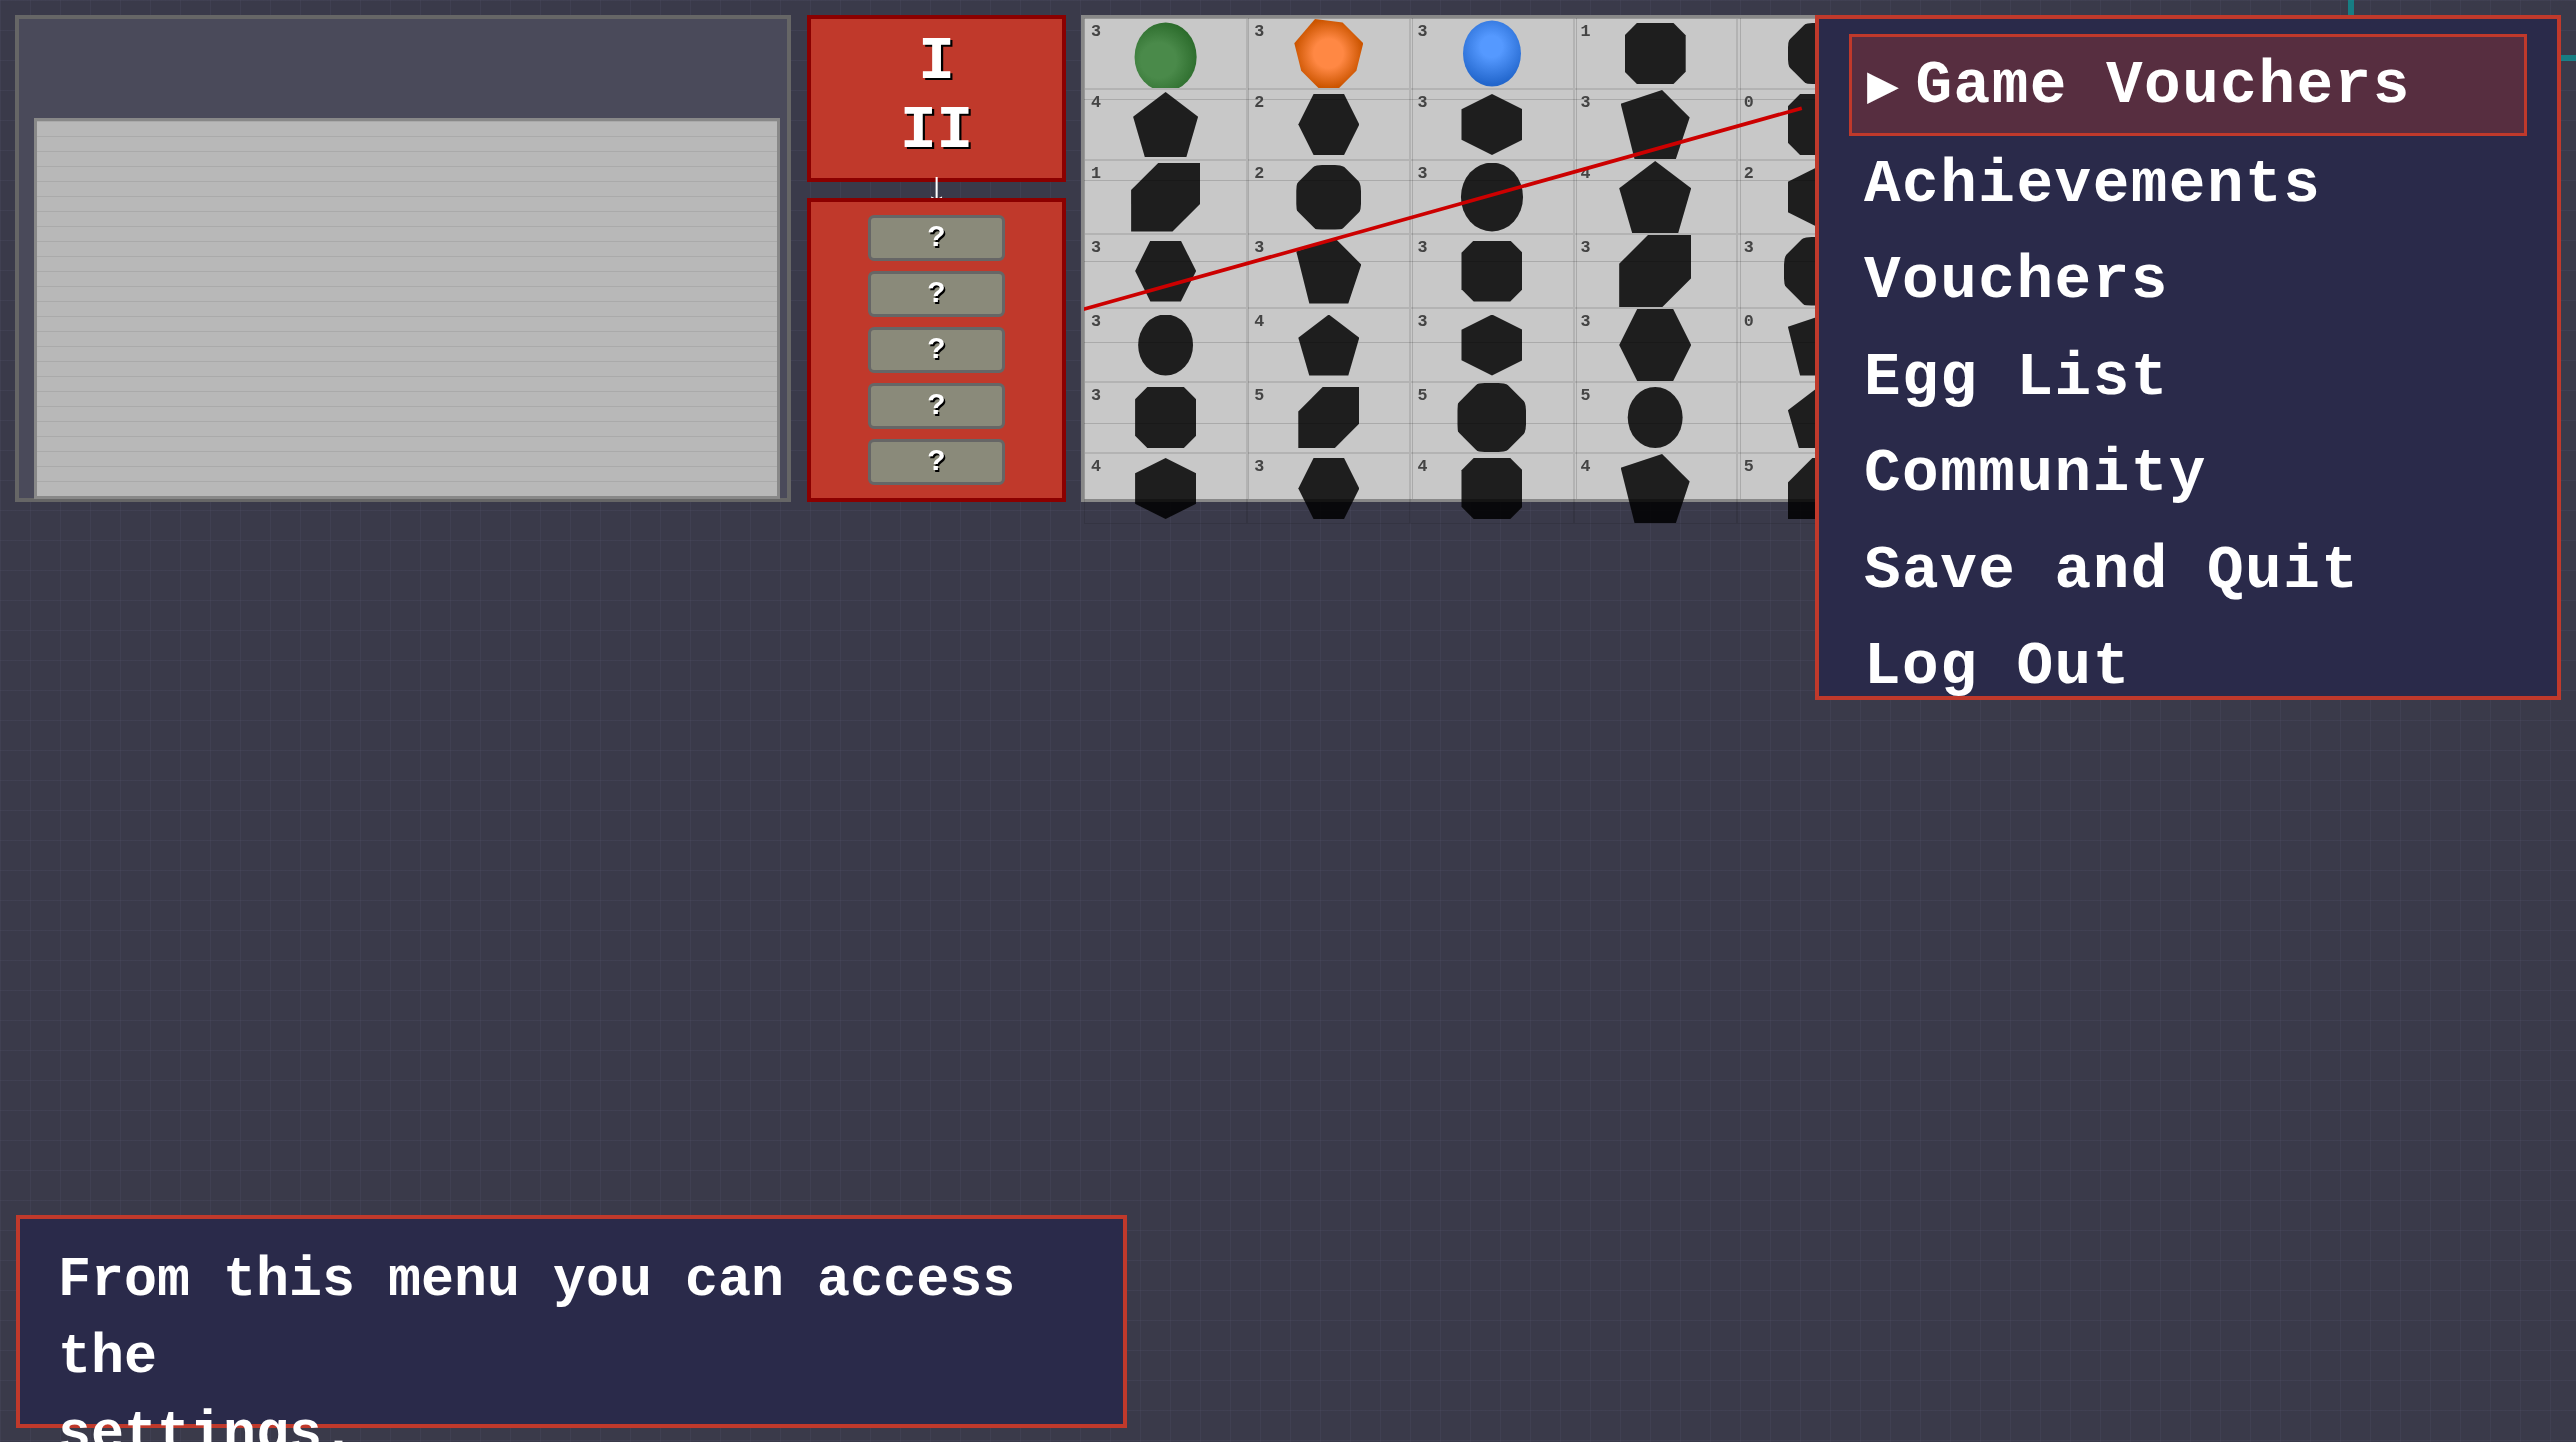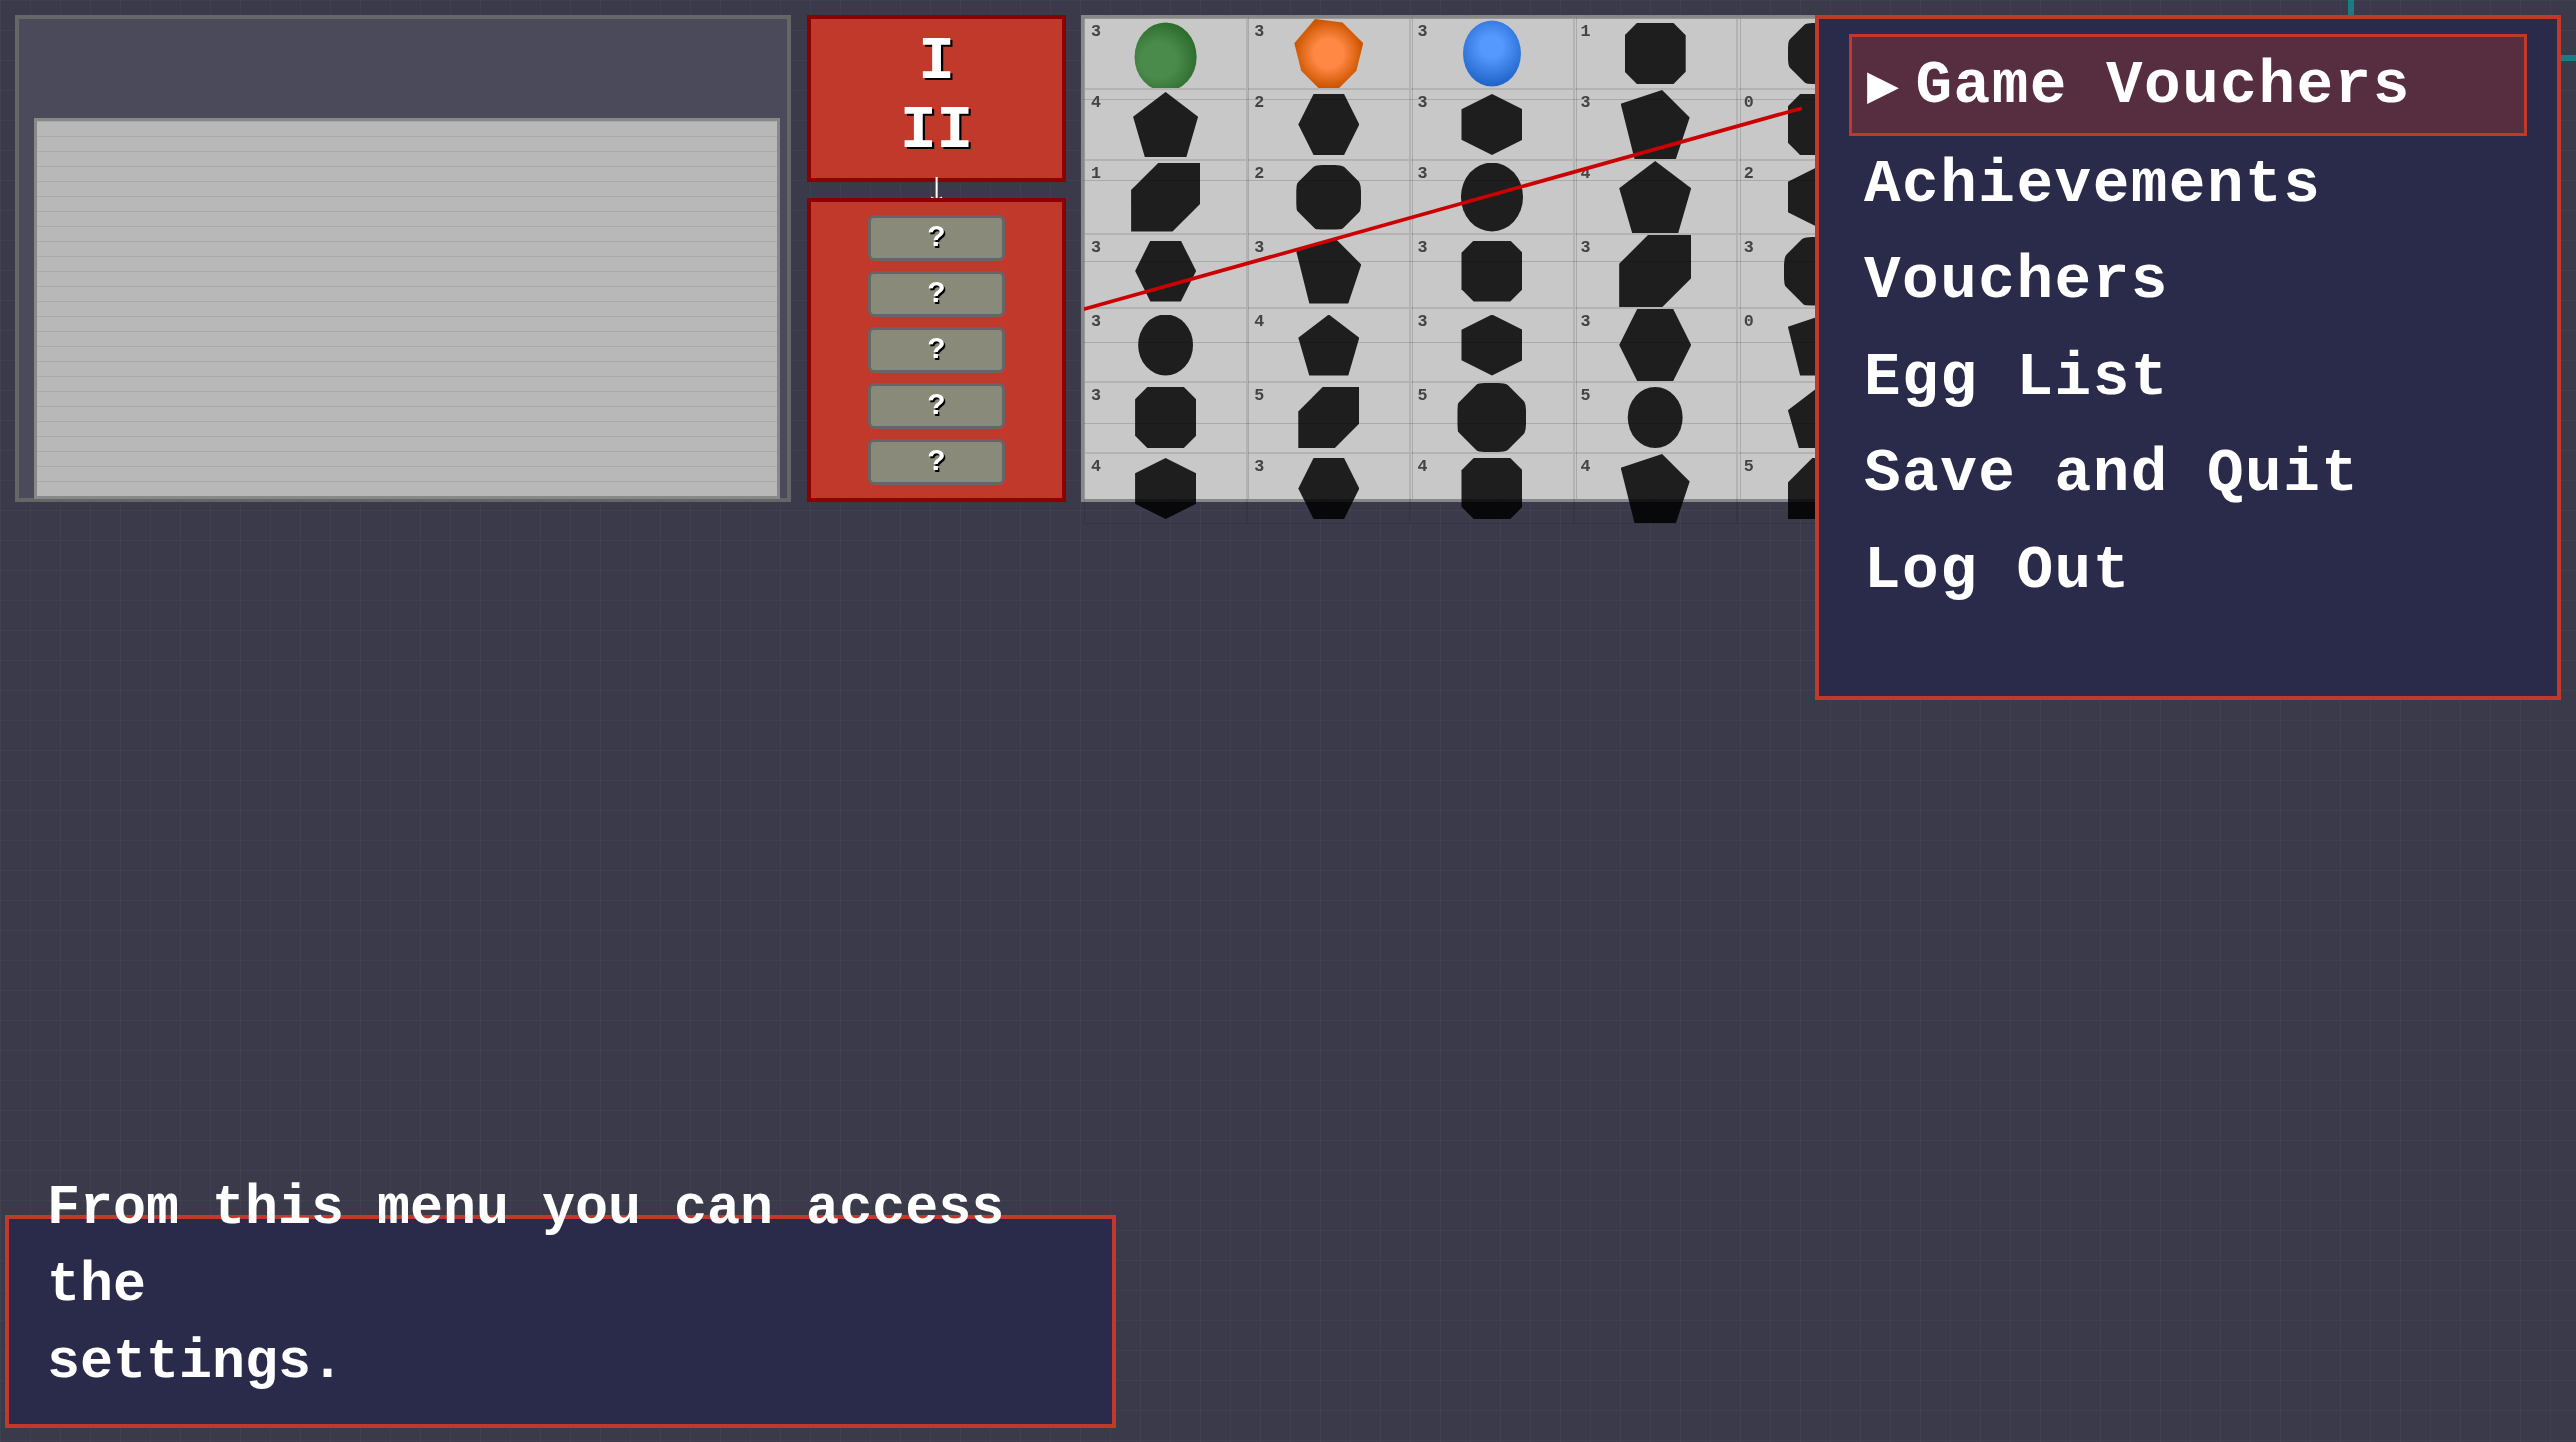--- a/index.html
+++ b/index.html
@@ -306,29 +306,29 @@
     }
 
     .menu-item .arrow {
       color: #fff;
       font-size: 53px;
     }
 
     
     .description-box {
       position: absolute;
-      left: 5px;
+      left: 16px;
       bottom: 15px;
       width: 1111px;
       height: 213px;
       background: #2a2a4a;
       border: 4.6px solid #c0392b;
       padding: 23px 38px;
       display: flex;
-      align-items: flex-end;
+      align-items: flex-start;
     }
 
     .description-text {
       font-size: 55px;
       color: #fff;
       font-family: 'Courier New', monospace;
       font-weight: bold;
       line-height: 1.4;
     }
 
@@ -539,20 +539,23 @@
   <div class="menu-item">
     <span>Achievements</span>
   </div>
   <div class="menu-item">
     <span>Vouchers</span>
   </div>
   <div class="menu-item">
     <span>Egg List</span>
   </div>
   <div class="menu-item">
+    <span>Community</span>
+  </div>
+  <div class="menu-item">
     <span>Save and Quit</span>
   </div>
   <div class="menu-item">
     <span>Log Out</span>
   </div>
 </div>
 
 <div class="description-box">
   <div class="description-text">From this menu you can access the<br>settings.</div>
 </div>

